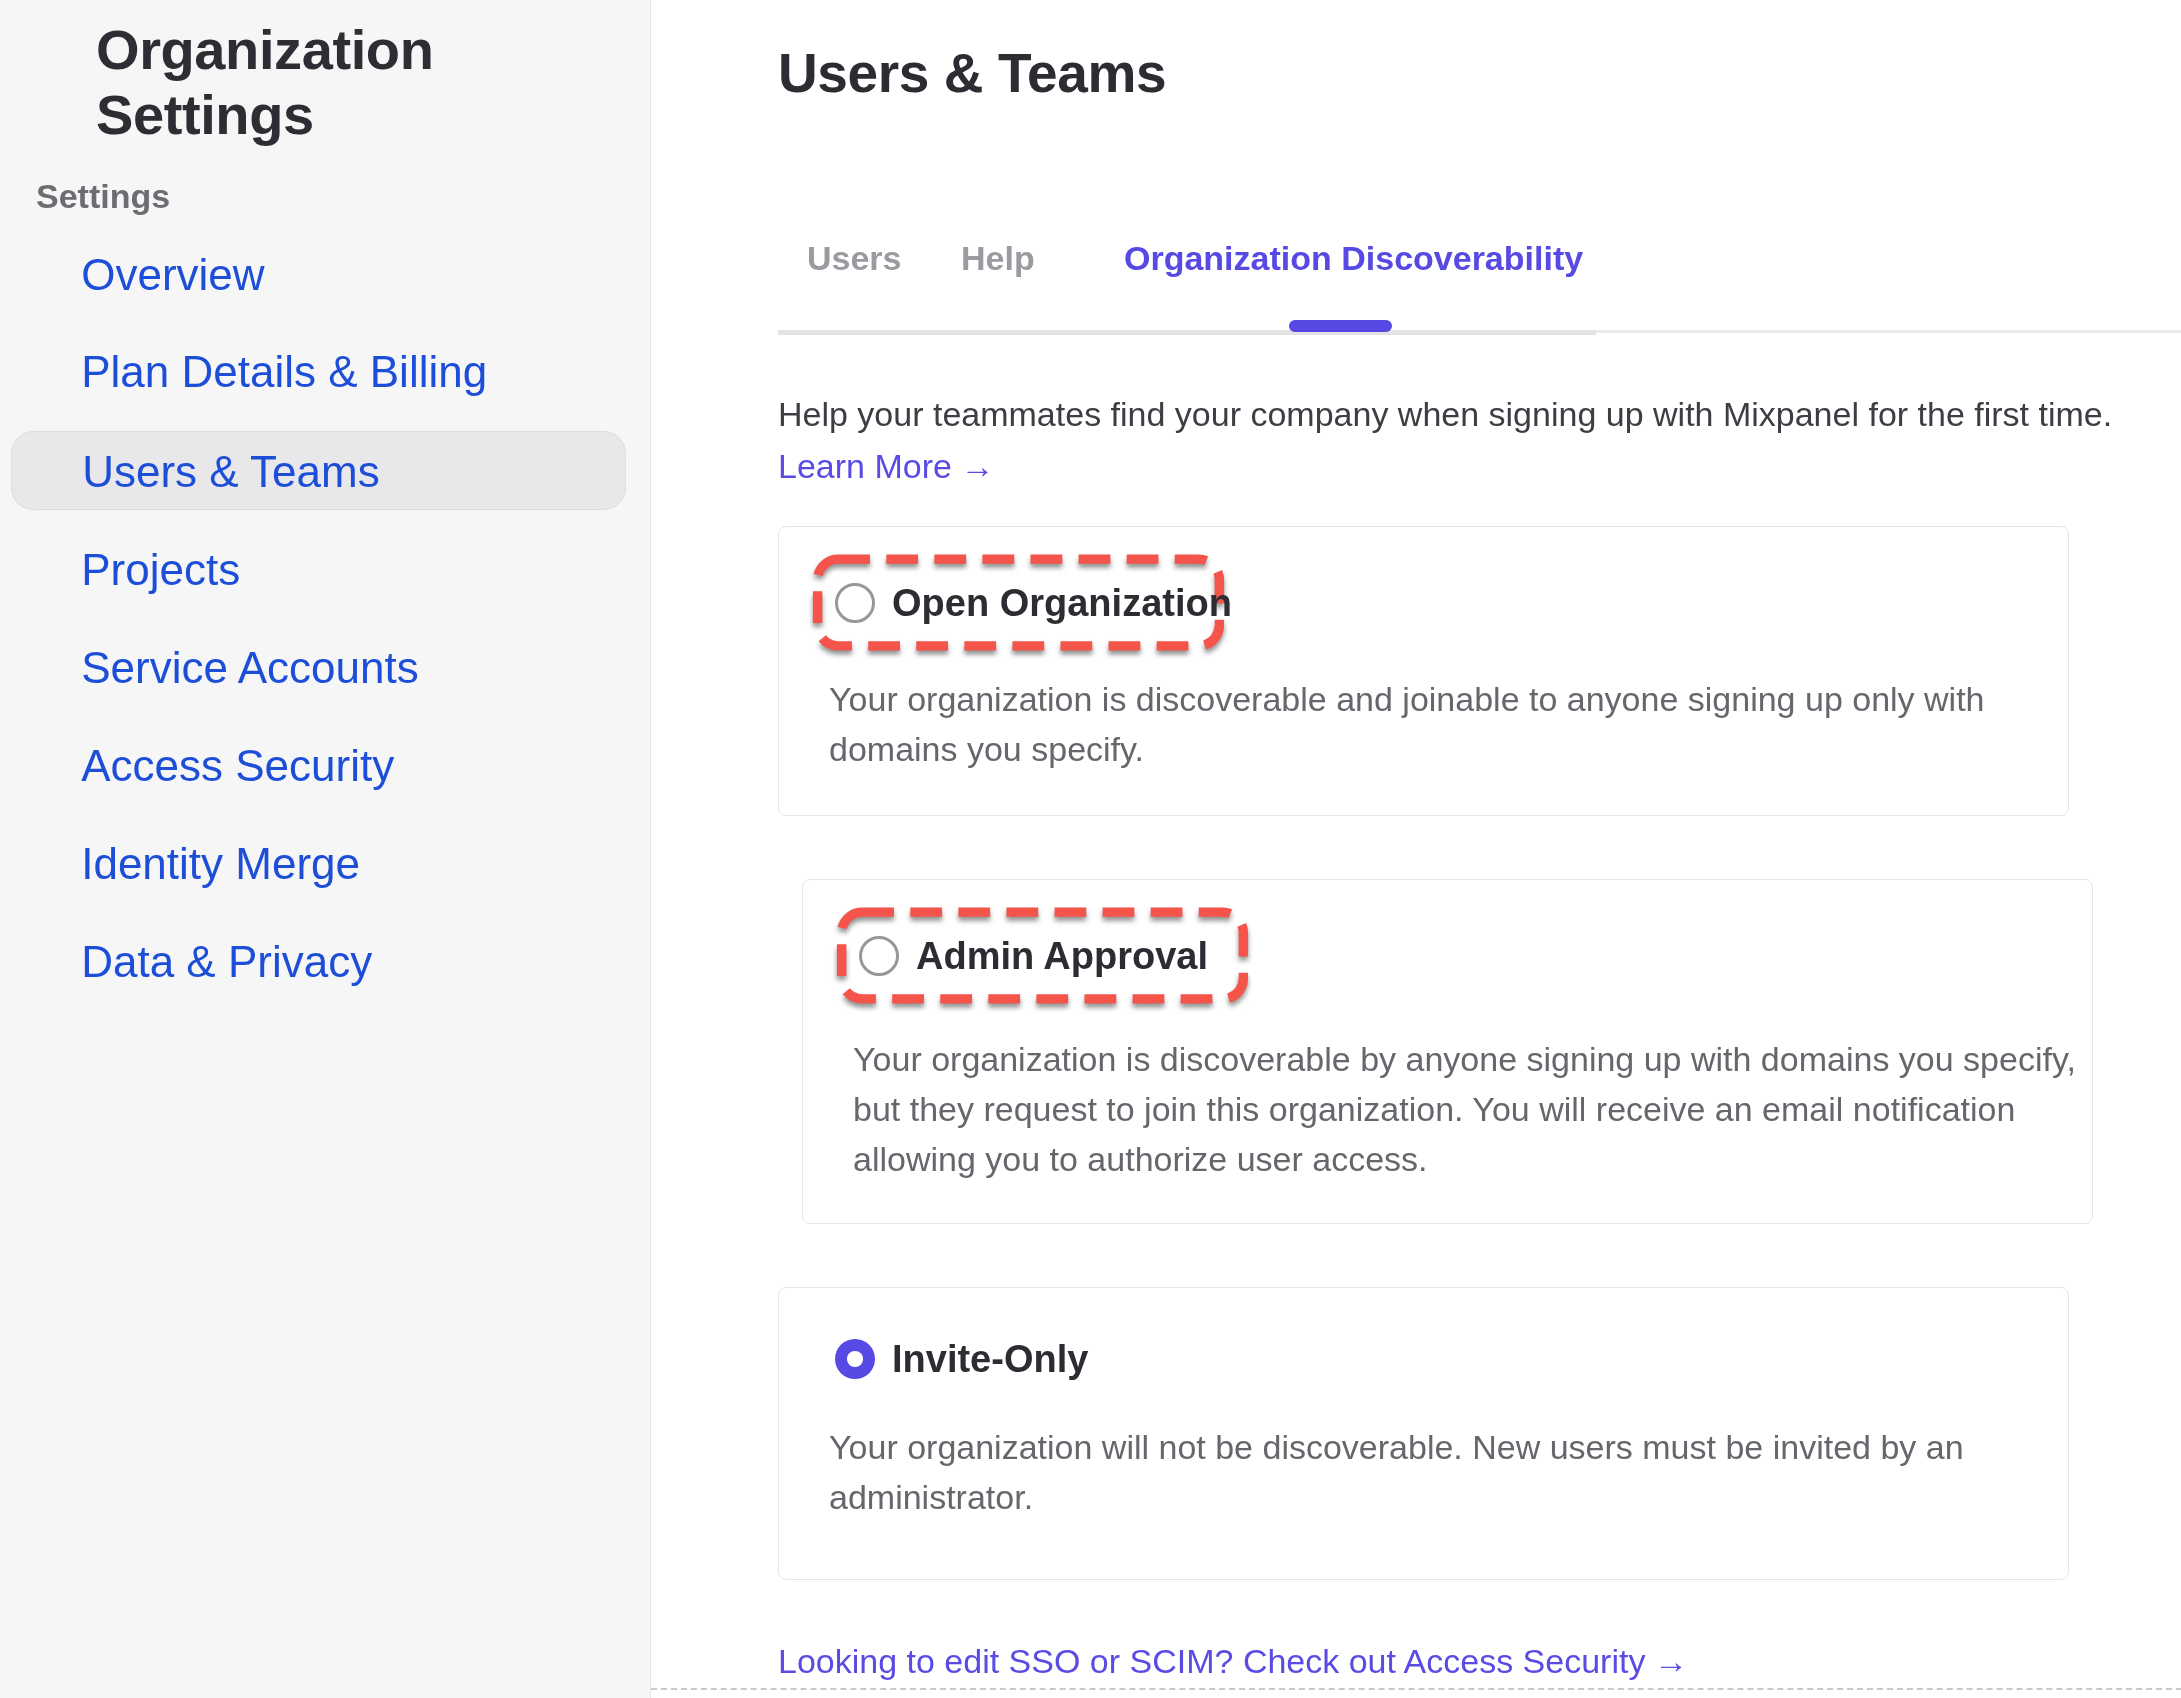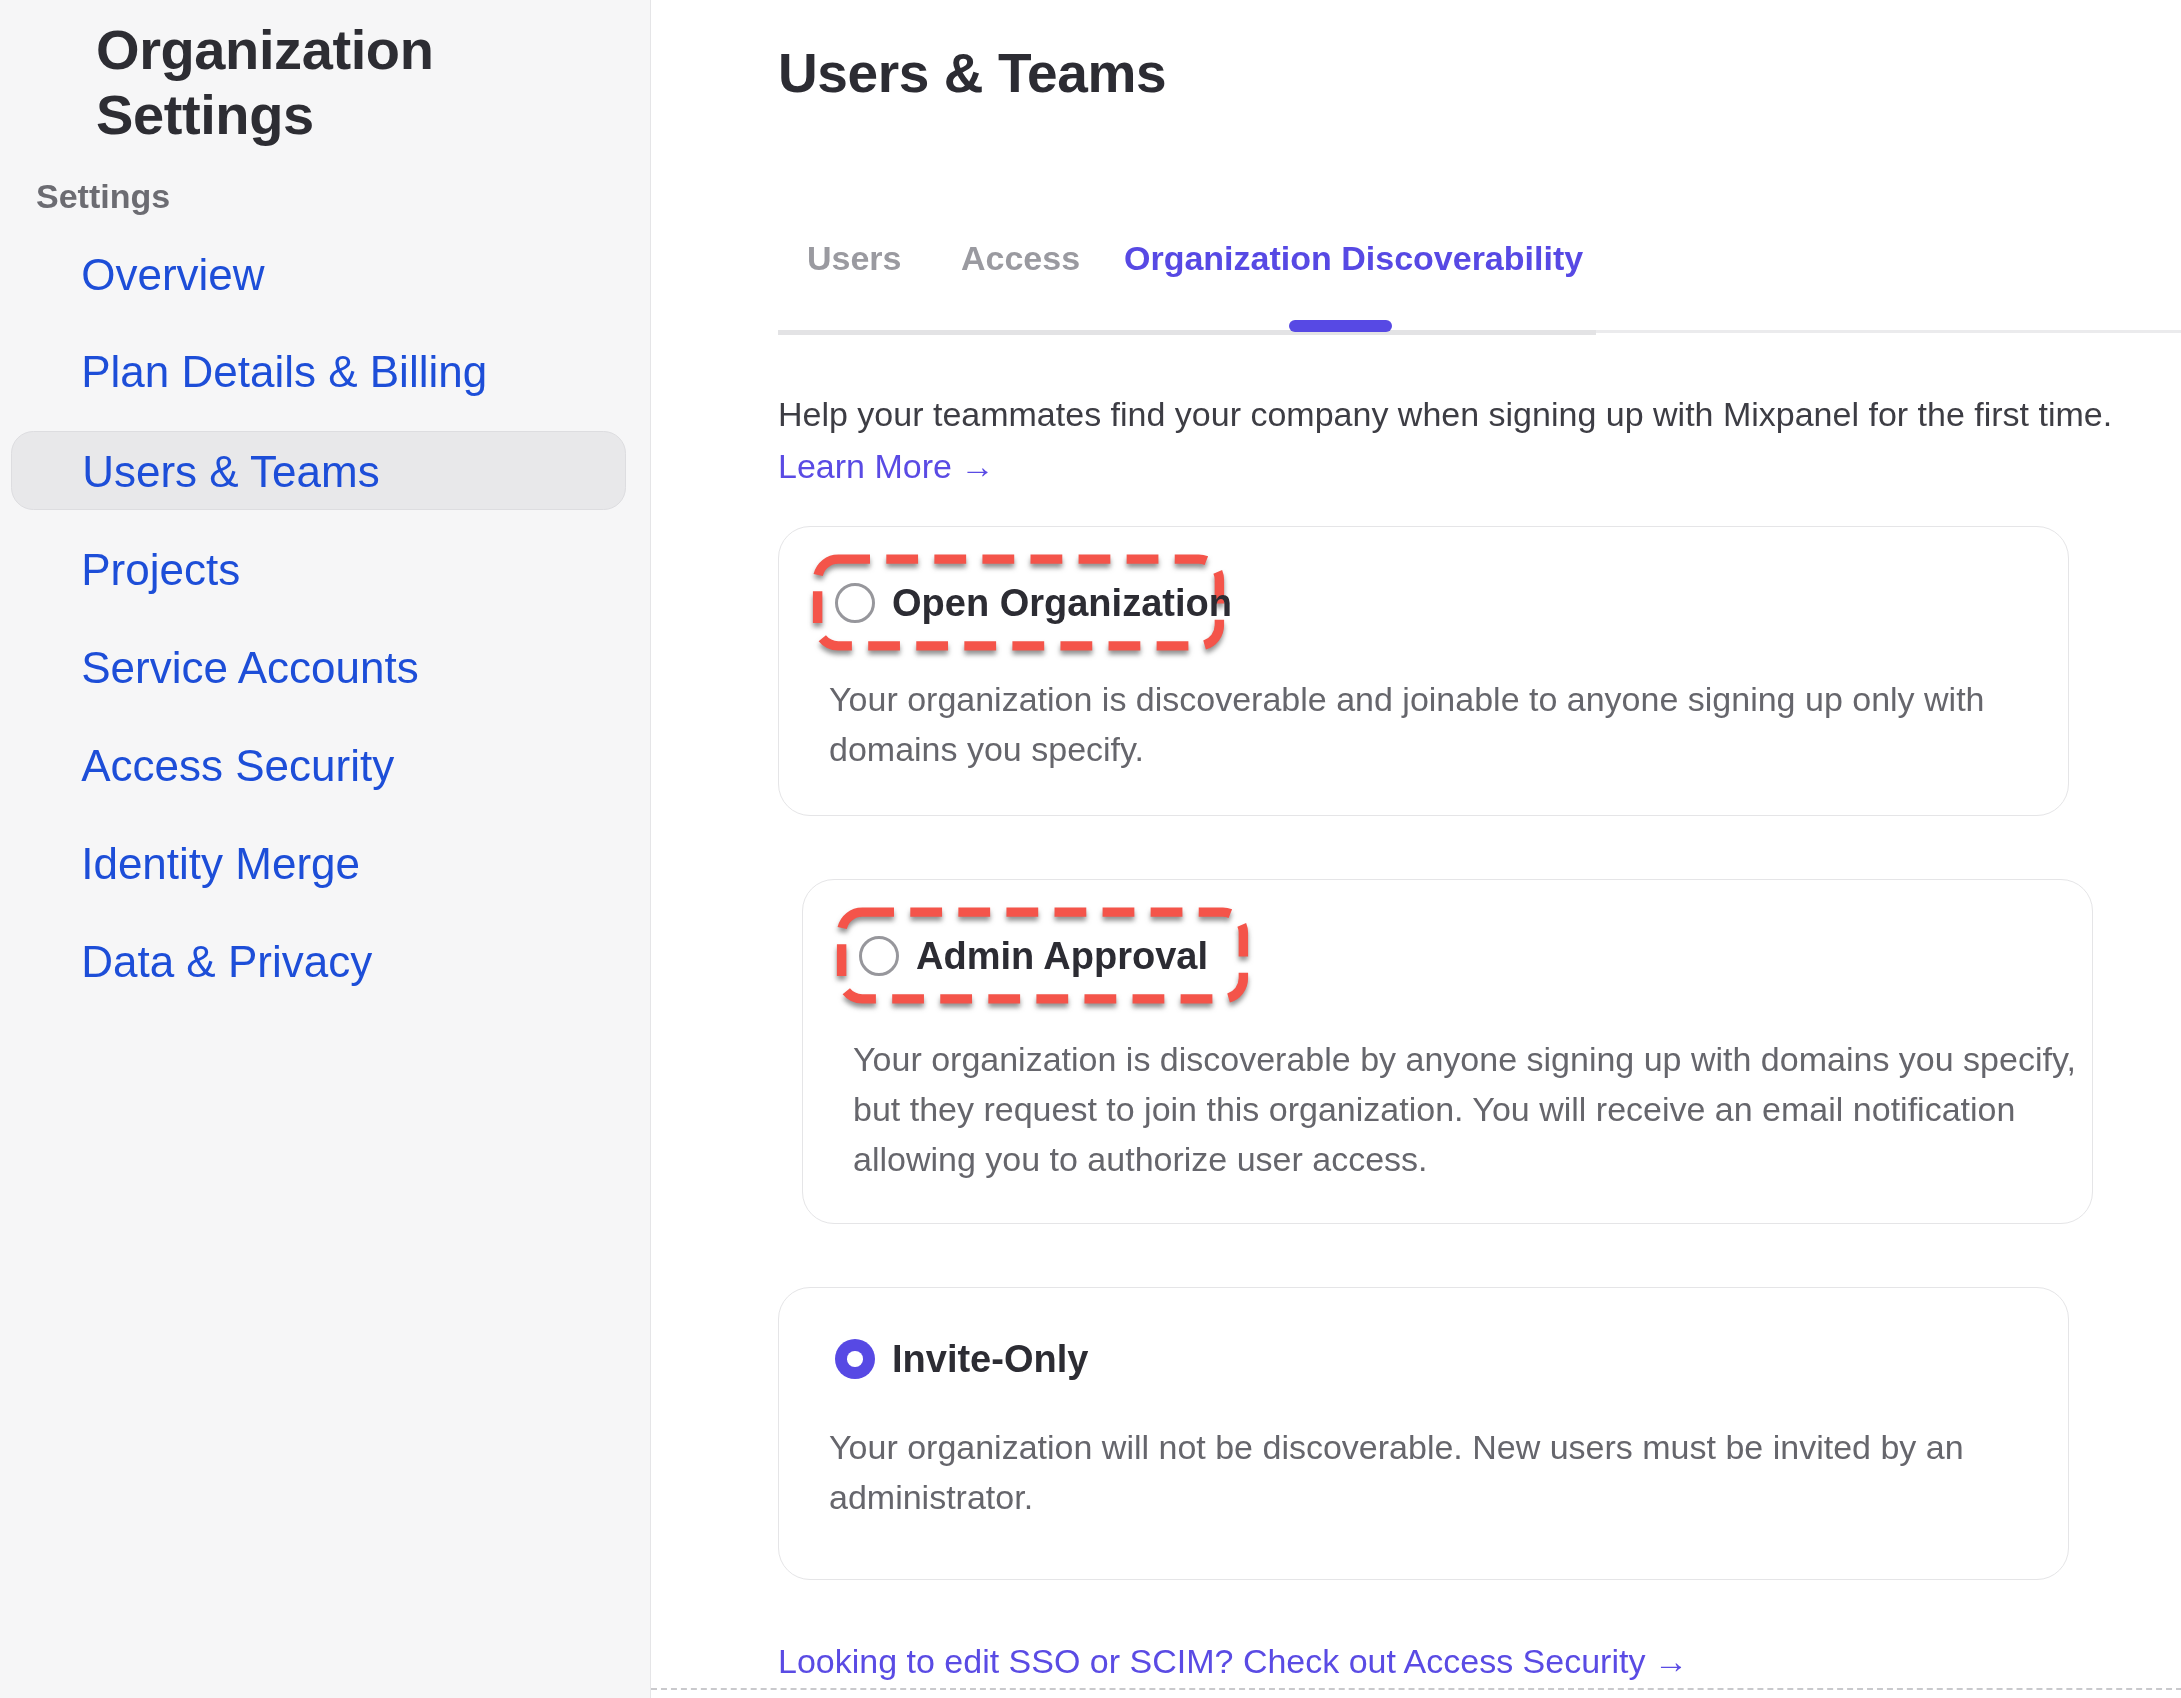--- a/index.html
+++ b/index.html
@@ -24,21 +24,21 @@
   .tabline-light{position:absolute;left:125px;top:330px;width:1404px;height:3.4px;background:#ebebed;}
   .tabline-dark{position:absolute;left:125px;top:330px;width:818px;height:5.2px;background:#e3e3e5;}
   .tab-indicator{position:absolute;left:636px;top:320px;width:103px;height:12px;border-radius:6.9px;background:#5749e4;}
   .intro{position:absolute;left:125px;top:392px;width:1377px;font-size:34px;color:#3d3d44;line-height:45px;}
   .text-link{position:absolute;font-size:34px;font-weight:500;color:#5a4be4;cursor:pointer;white-space:nowrap;}
   .learn-more{left:125px;top:447px;}
   .footer-link{left:125px;top:1642px;}
   .arrow{margin-left:8.6px;}
   
   .card{position:absolute;left:125px;width:1291px;background:#ffffff;
-    border:1.7px solid #e5e5e7;border-radius:32px;}
+    border:1.7px solid #e5e5e7;border-radius:8px;}
   .card1{top:526px;height:290px;}
   .card2{top:879px;height:345px;margin-left:24px;}
   .card3{top:1287px;height:293px;}
   .annotation{position:absolute;left:33px;top:27px;width:413px;height:97px;
     filter:drop-shadow(0px 4.3px 2.6px rgba(55,55,55,0.55));pointer-events:none;}
   .radio{position:absolute;left:56px;width:40px;height:40px;border-radius:50%;cursor:pointer;}
   .radio.unselected{border:3.4px solid #97979c;background:#ffffff;}
   .radio.selected{background:#5749e4;}
   .radio.selected .radio-dot{position:absolute;left:12px;top:12px;width:15.5px;height:15.5px;border-radius:50%;background:#ffffff;}
   .radio-top{top:56px;}
@@ -69,21 +69,21 @@
     <div class="side-item" style="top:628px">Service Accounts</div>
     <div class="side-item" style="top:726px">Access Security</div>
     <div class="side-item" style="top:824px">Identity Merge</div>
     <div class="side-item" style="top:922px">Data &amp; Privacy</div>
   </div>
 
   <div class="main">
     <div class="page-heading">Users &amp; Teams</div>
 
     <div class="tab" style="left:154px">Users</div>
-    <div class="tab" style="left:308px">Access</div>
+    <div class="tab" style="left:308px">Help</div>
     <div class="tab active" style="left:471px">Organization Discoverability</div>
     <div class="tabline-light"></div>
     <div class="tabline-dark"></div>
     <div class="tab-indicator"></div>
 
     <div class="intro">Help your teammates find your company when signing up with Mixpanel for the first time.</div>
     <div class="text-link learn-more"><span>Learn More</span><span class="arrow">→</span></div>
 
     <div class="card card1">
       <svg class="annotation" viewBox="0 0 480 113" width="413" height="97">

